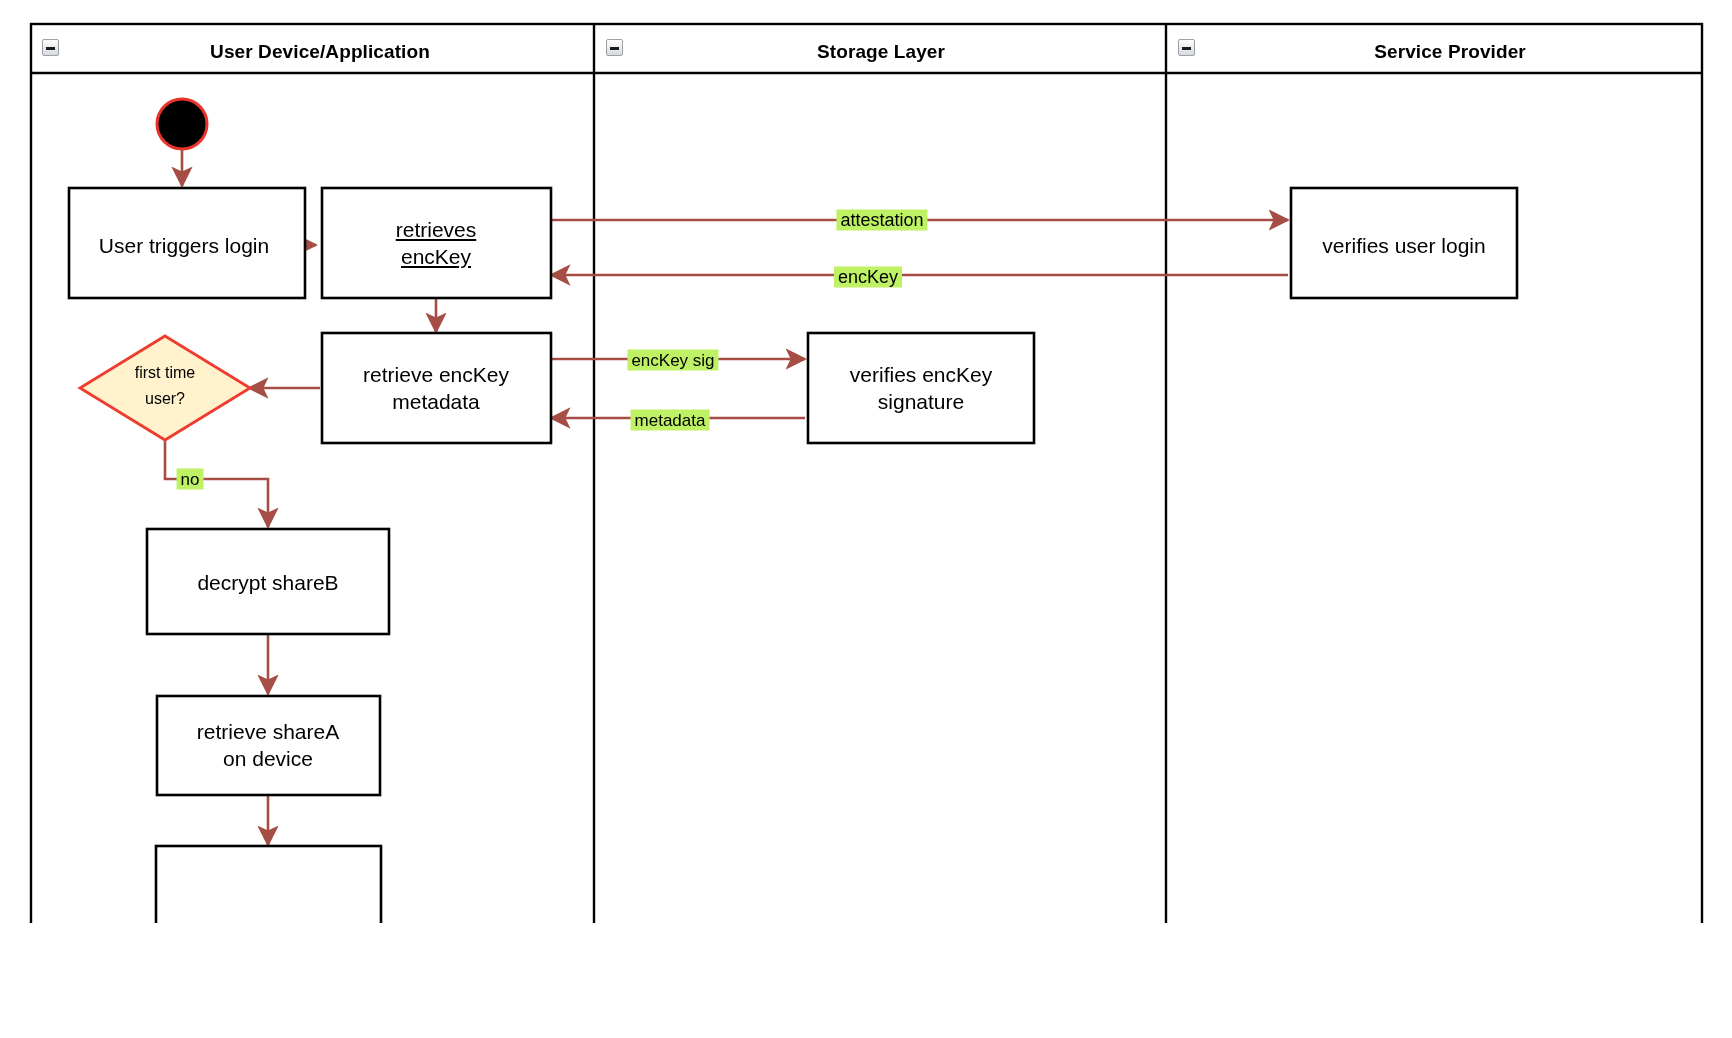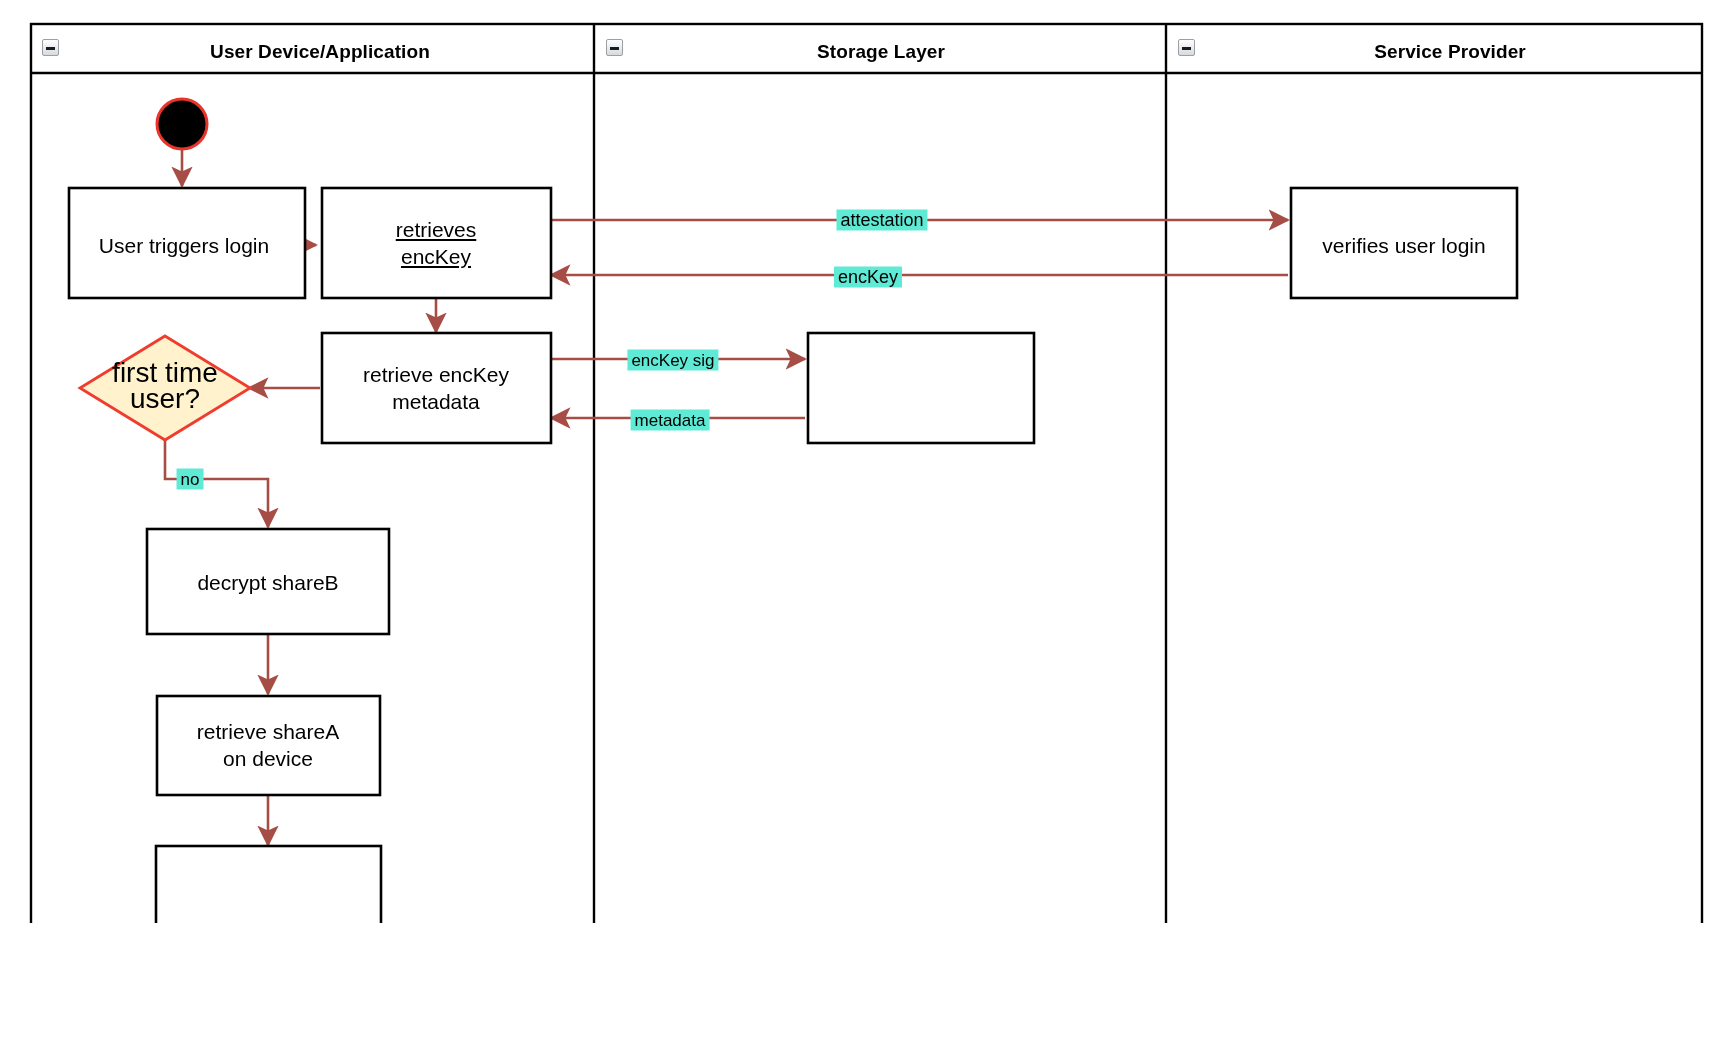--- a/index.html
+++ b/index.html
@@ -59,21 +59,21 @@
     transform: translate(-50%, -50%);
     white-space: pre;
     pointer-events: none;
   }
   .edge-label {
     position: absolute;
     text-align: left;
     font-size: 18px;
     line-height: 21px;
     color: #000000;
-    background: #5eead4;
+    background: #bef264;
     padding: 0 4px;
     transform: translate(-50%, -50%);
     white-space: nowrap;
     pointer-events: none;
   }
   .edge-label.small {
     font-size: 17px;
   }
 </style>
 </head>
@@ -156,29 +156,31 @@
   <div class="lane-title" style="left:1450px; top:52px;">Service Provider</div>
 
   <div class="node-label" style="left:184px; top:245px;">User triggers login</div>
 
   <div class="node-label" style="left:436px; top:243px;text-decoration:underline;">retrieves
 encKey</div>
 
   <div class="node-label" style="left:436px; top:388px;">retrieve encKey
 metadata</div>
 
-  <div class="node-label" style="left:165px; top:386px; font-size:28px; line-height:26px;">first time
+  <div class="node-label" style="left:165px; top:386px; font-size:16px; line-height:26px;">first time
 user?</div>
 
   <div class="node-label" style="left:268px; top:582px;">decrypt shareB</div>
 
   <div class="node-label" style="left:268px; top:745px;">retrieve shareA
 on device</div>
 
 
+  <div class="node-label" style="left:921px; top:388px;">verifies encKey
+signature</div>
 
   <div class="node-label" style="left:1404px; top:245px;">verifies user login</div>
 
   <div class="edge-label" style="left:882px; top:220px;">attestation</div>
 
   <div class="edge-label" style="left:868px; top:277px;">encKey</div>
 
   <div class="edge-label small" style="left:673px; top:360px;">encKey sig</div>
 
   <div class="edge-label small" style="left:670px; top:420px;">metadata</div>

